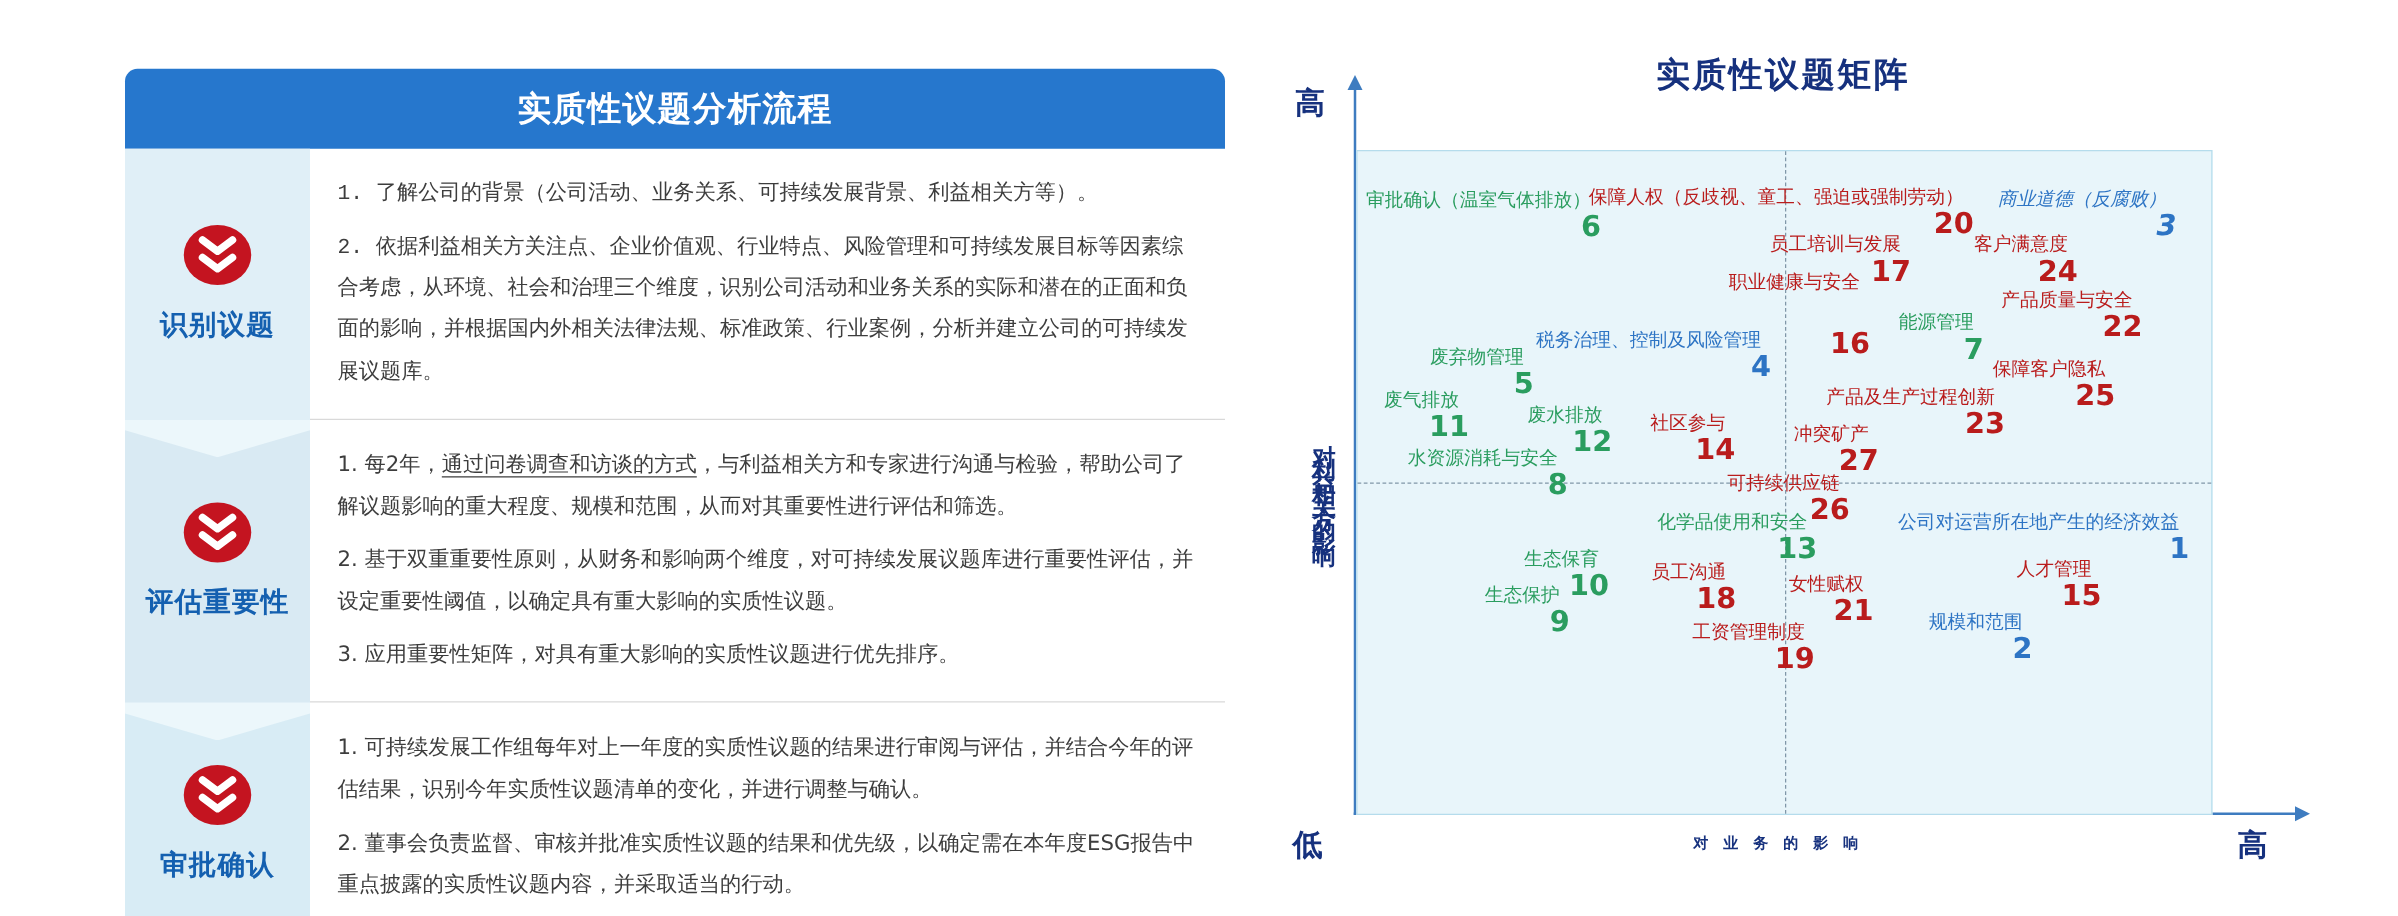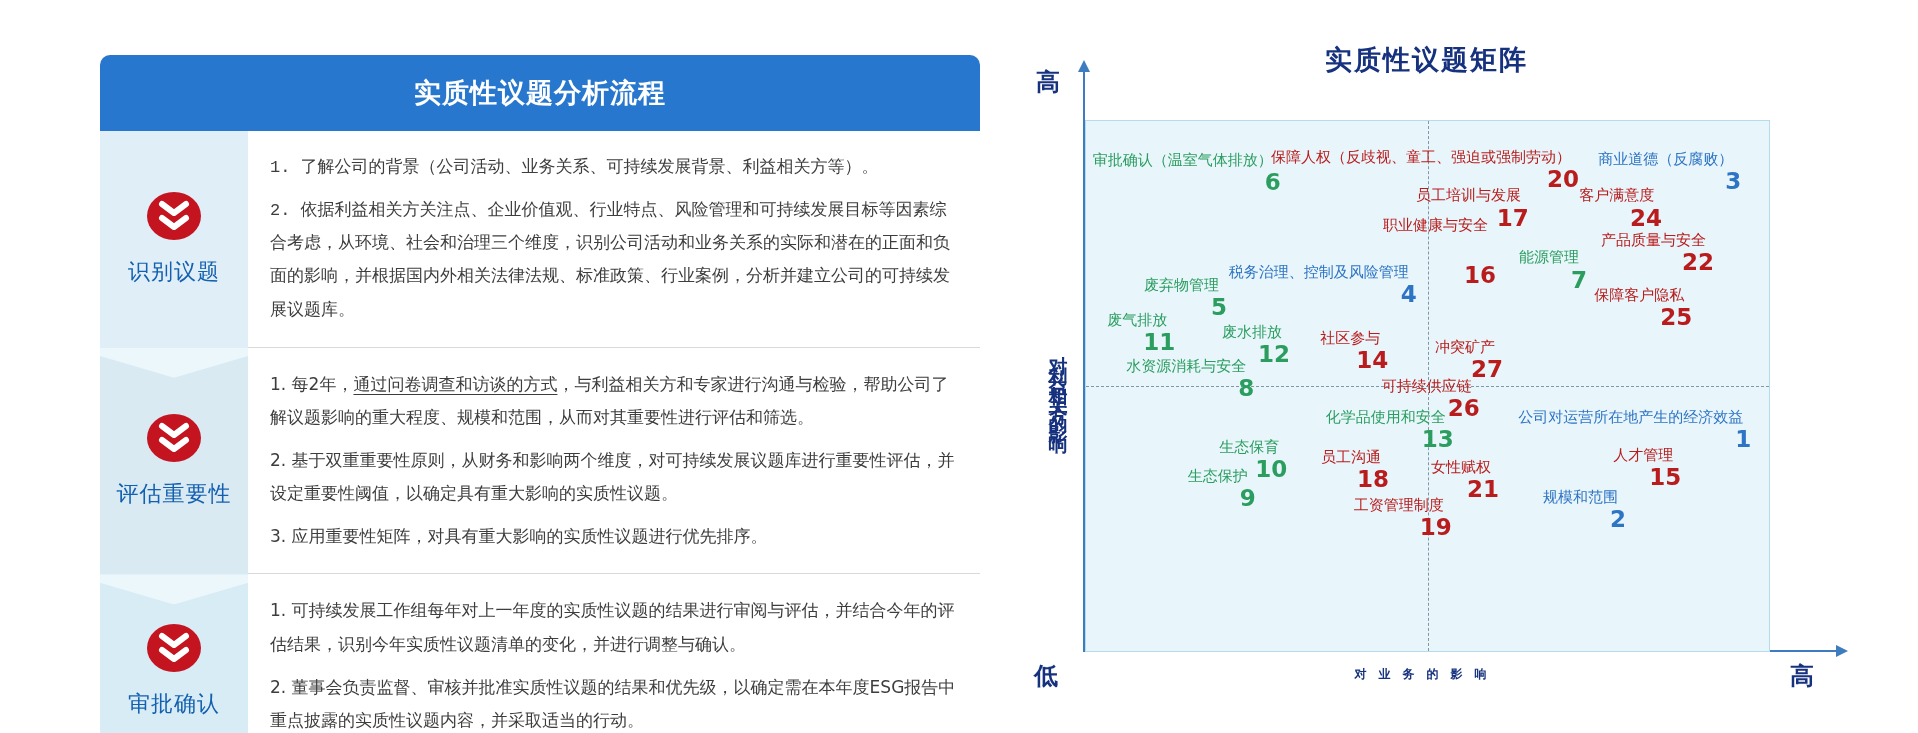--- a/index.html
+++ b/index.html
@@ -1,35 +1,35 @@
 <!DOCTYPE html>
 <html><head>
 <meta charset="utf-8">
 <style>
   html,body{margin:0;padding:0;background:#ffffff;width:1918px;height:733px;overflow:hidden;
     font-family:"DejaVu Sans","Liberation Sans",sans-serif;}
   .page{position:relative;width:1918px;height:733px;background:#ffffff;}
 
   
   .flow-panel{position:absolute;left:100px;top:55px;width:880px;}
-  .flow-header{height:76px;background:#2677cd;border-radius:10px 10px 0 0;
+  .flow-header{height:64px;background:#2677cd;border-radius:10px 10px 0 0;
     display:flex;align-items:center;justify-content:center;}
   .flow-header h1{margin:0;color:#ffffff;font-size:27px;font-weight:bold;letter-spacing:1px;}
   .stage-row{display:flex;align-items:stretch;}
   .stage-cell{position:relative;width:148px;flex:0 0 148px;background:#e0eff7;overflow:hidden;
     display:flex;align-items:center;justify-content:center;}
   .stage-row:nth-child(2) .stage-cell{background:#d9eaf3;}
   .stage-row:nth-child(3) .stage-cell{background:#d8ecf5;}
   .stage-cell .notch{position:absolute;top:0;left:0;width:100%;height:30px;background:#ecf7fb;
     clip-path:polygon(0 0,100% 0,100% 28%,50% 100%,0 28%);display:none;}
   .stage-row:nth-child(2) .stage-cell .notch,
   .stage-row:nth-child(3) .stage-cell .notch{display:block;}
   .stage-badge{position:relative;display:flex;flex-direction:column;align-items:center;gap:16px;}
   .stage-icon svg{display:block;}
-  .stage-label{color:#1460b0;font-size:22px;font-weight:normal;letter-spacing:1px;}
+  .stage-label{color:#1460b0;font-size:22px;font-weight:bold;letter-spacing:1px;}
   .stage-text{flex:1;border-bottom:1px solid #d9d9d9;padding:10px 18px 10px 22px;}
   .stage-row:nth-child(1) .stage-text{min-height:170px;font-family:Liberation Mono, monospace;}
   .stage-row:nth-child(2) .stage-text{min-height:186px;}
   .stage-row:nth-child(3) .stage-text{min-height:172px;}
   .stage-text p{margin:10px 0;color:#3d3d3d;font-size:17px;line-height:1.95;}
   .stage-text u{text-underline-offset:4px;}
 
   
   .matrix-panel{position:absolute;left:1030px;top:40px;width:880px;height:680px;}
   .matrix-title{position:absolute;left:55px;top:2px;width:683px;margin:0;text-align:center;
@@ -160,21 +160,21 @@
     <div class="topic green" style="left: 1%; top: 5.8%;">
       <span class="t-label">审批确认（温室气体排放）</span>
       <span class="t-num">6</span>
     </div>
 
     <div class="topic orange" style="left: 27.1%; top: 5.3%;">
       <span class="t-label">保障人权（反歧视、童工、强迫或强制劳动）</span>
       <span class="t-num">20</span>
     </div>
 
-    <div class="topic blue" style="left: 75%; top: 5.7%;">
+    <div class="topic blue" style="left: 75%; top: 5.7%; font-style: italic;">
       <span class="t-label">商业道德（反腐败）</span>
       <span class="t-num">3</span>
     </div>
 
     <div class="topic orange" style="left: 48.3%; top: 12.5%;">
       <span class="t-label">员工培训与发展</span>
       <span class="t-num">17</span>
     </div>
 
     <div class="topic orange" style="left: 72.2%; top: 12.5%;">
@@ -205,20 +205,24 @@
     <div class="topic green" style="left: 8.5%; top: 29.4%;">
       <span class="t-label">废弃物管理</span>
       <span class="t-num">5</span>
     </div>
 
     <div class="topic orange" style="left: 74.4%; top: 31.3%;">
       <span class="t-label">保障客户隐私</span>
       <span class="t-num">25</span>
     </div>
 
+    <div class="topic orange" style="left: 54.9%; top: 35.5%;">
+      <span class="t-label">产品及生产过程创新</span>
+      <span class="t-num">23</span>
+    </div>
 
     <div class="topic green" style="left: 3.1%; top: 36%;">
       <span class="t-label">废气排放</span>
       <span class="t-num">11</span>
     </div>
 
     <div class="topic green" style="left: 19.9%; top: 38.3%;">
       <span class="t-label">废水排放</span>
       <span class="t-num">12</span>
     </div>

